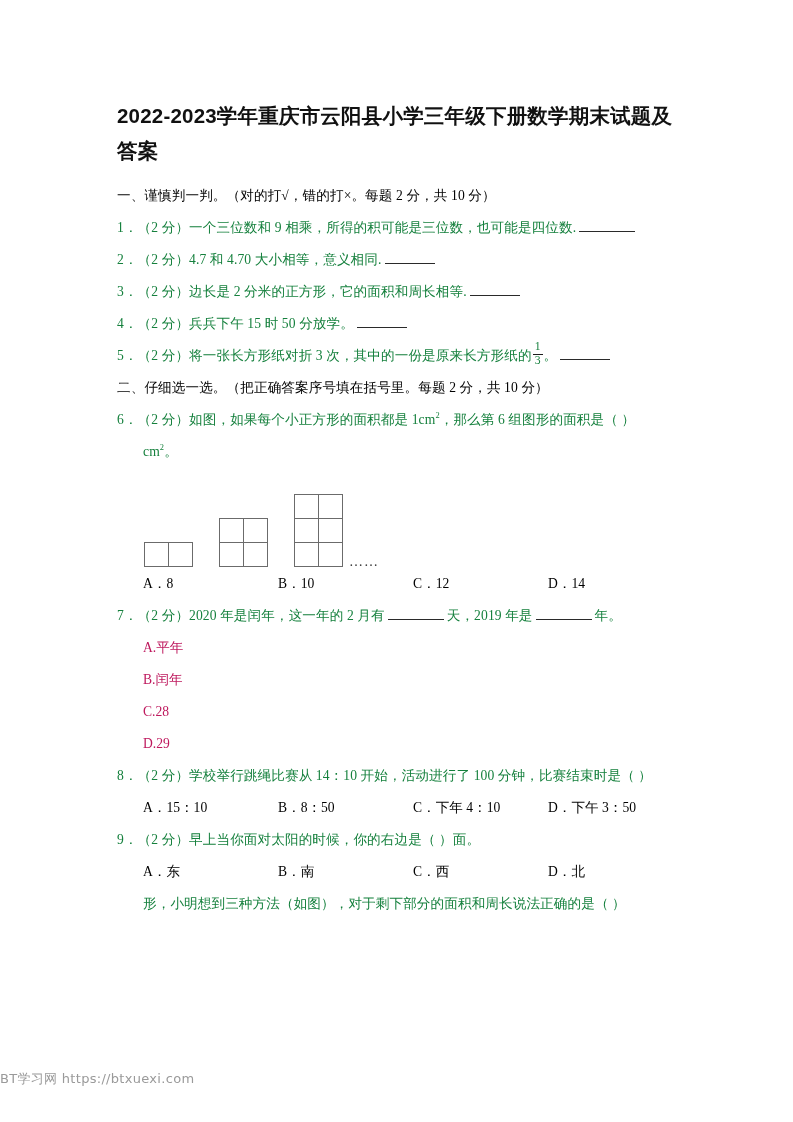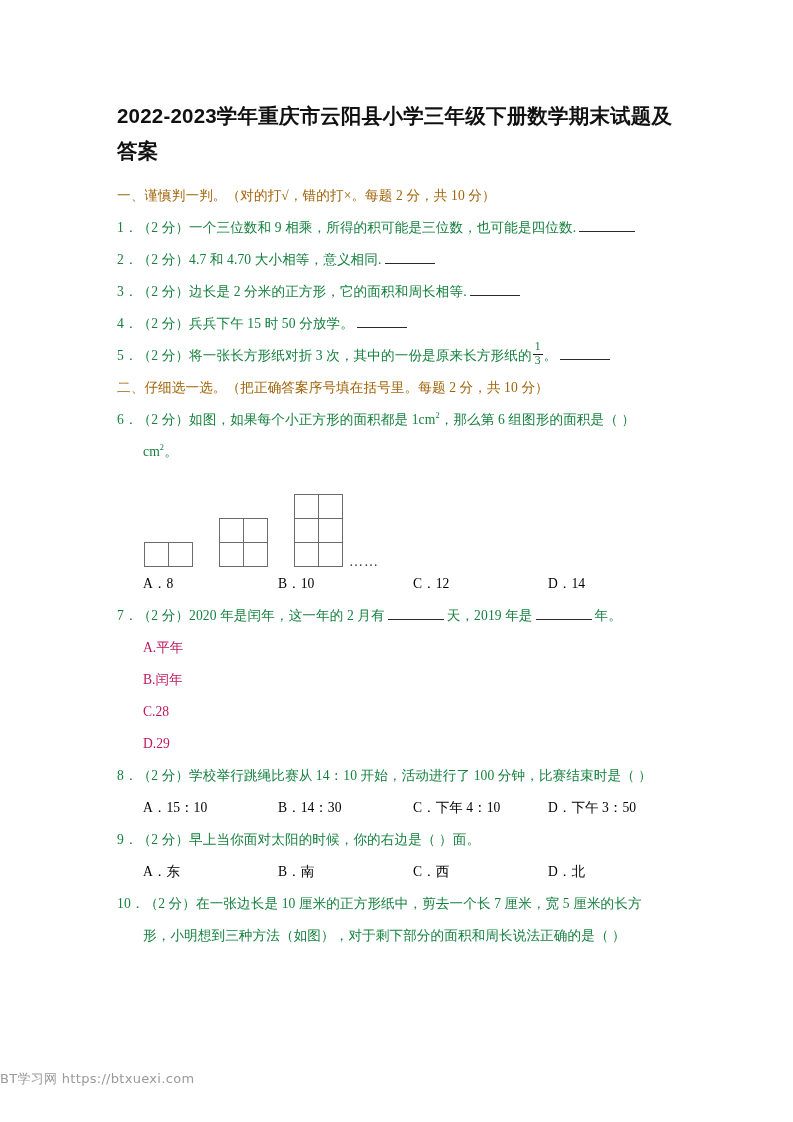--- a/index.html
+++ b/index.html
@@ -38,21 +38,21 @@
     letter-spacing: 0.2px;
     color: #111111;
     margin: 0 0 12px 0;
     width: 565px;
   }
 
   
   .section-head {
     font-size: 13.6px;
     line-height: 32px;
-    color: #a16207;
+    color: #000000;
     letter-spacing: 0.1px;
   }
 
   
   .q {
     font-size: 13.6px;
     line-height: 32px;
     color: #15803d;
     letter-spacing: 0.1px;
     position: relative;
@@ -267,36 +267,33 @@
       <span class="opt">B.闰年</span>
       <span class="opt">C.28</span>
       <span class="opt">D.29</span>
     </div>
 
     <div class="q">
       <span class="q-num">8．</span><span class="q-body">（2 分）</span><span class="q-body">学校举行跳绳比赛从 14：10 开始，活动进行了 100 分钟，比赛结束时是（    ）</span>
     </div>
     <div class="opts">
       <span class="opt">A．15：10</span>
-      <span class="opt">B．14：30</span>
+      <span class="opt">B．8：50</span>
       <span class="opt">C．下年 4：10</span>
       <span class="opt">D．下午 3：50</span>
     </div>
 
     <div class="q">
       <span class="q-num">9．</span><span class="q-body">（2 分）</span><span class="q-body">早上当你面对太阳的时候，你的右边是（    ）面。</span>
     </div>
     <div class="opts">
       <span class="opt">A．东</span>
       <span class="opt">B．南</span>
       <span class="opt">C．西</span>
       <span class="opt">D．北</span>
     </div>
 
-    <div class="q">
-      <span class="q-num">10．</span><span class="q-body">（2 分）</span><span class="q-body">在一张边长是 10 厘米的正方形纸中，剪去一个长 7 厘米，宽 5 厘米的长方</span>
-    </div>
     <div class="q q-indent">形，小明想到三种方法（如图），对于剩下部分的面积和周长说法正确的是（    ）</div>
 
   </div>
 
   <div class="footer">BT学习网 https://btxuexi.com</div>
 </div>
 
 </body></html>

